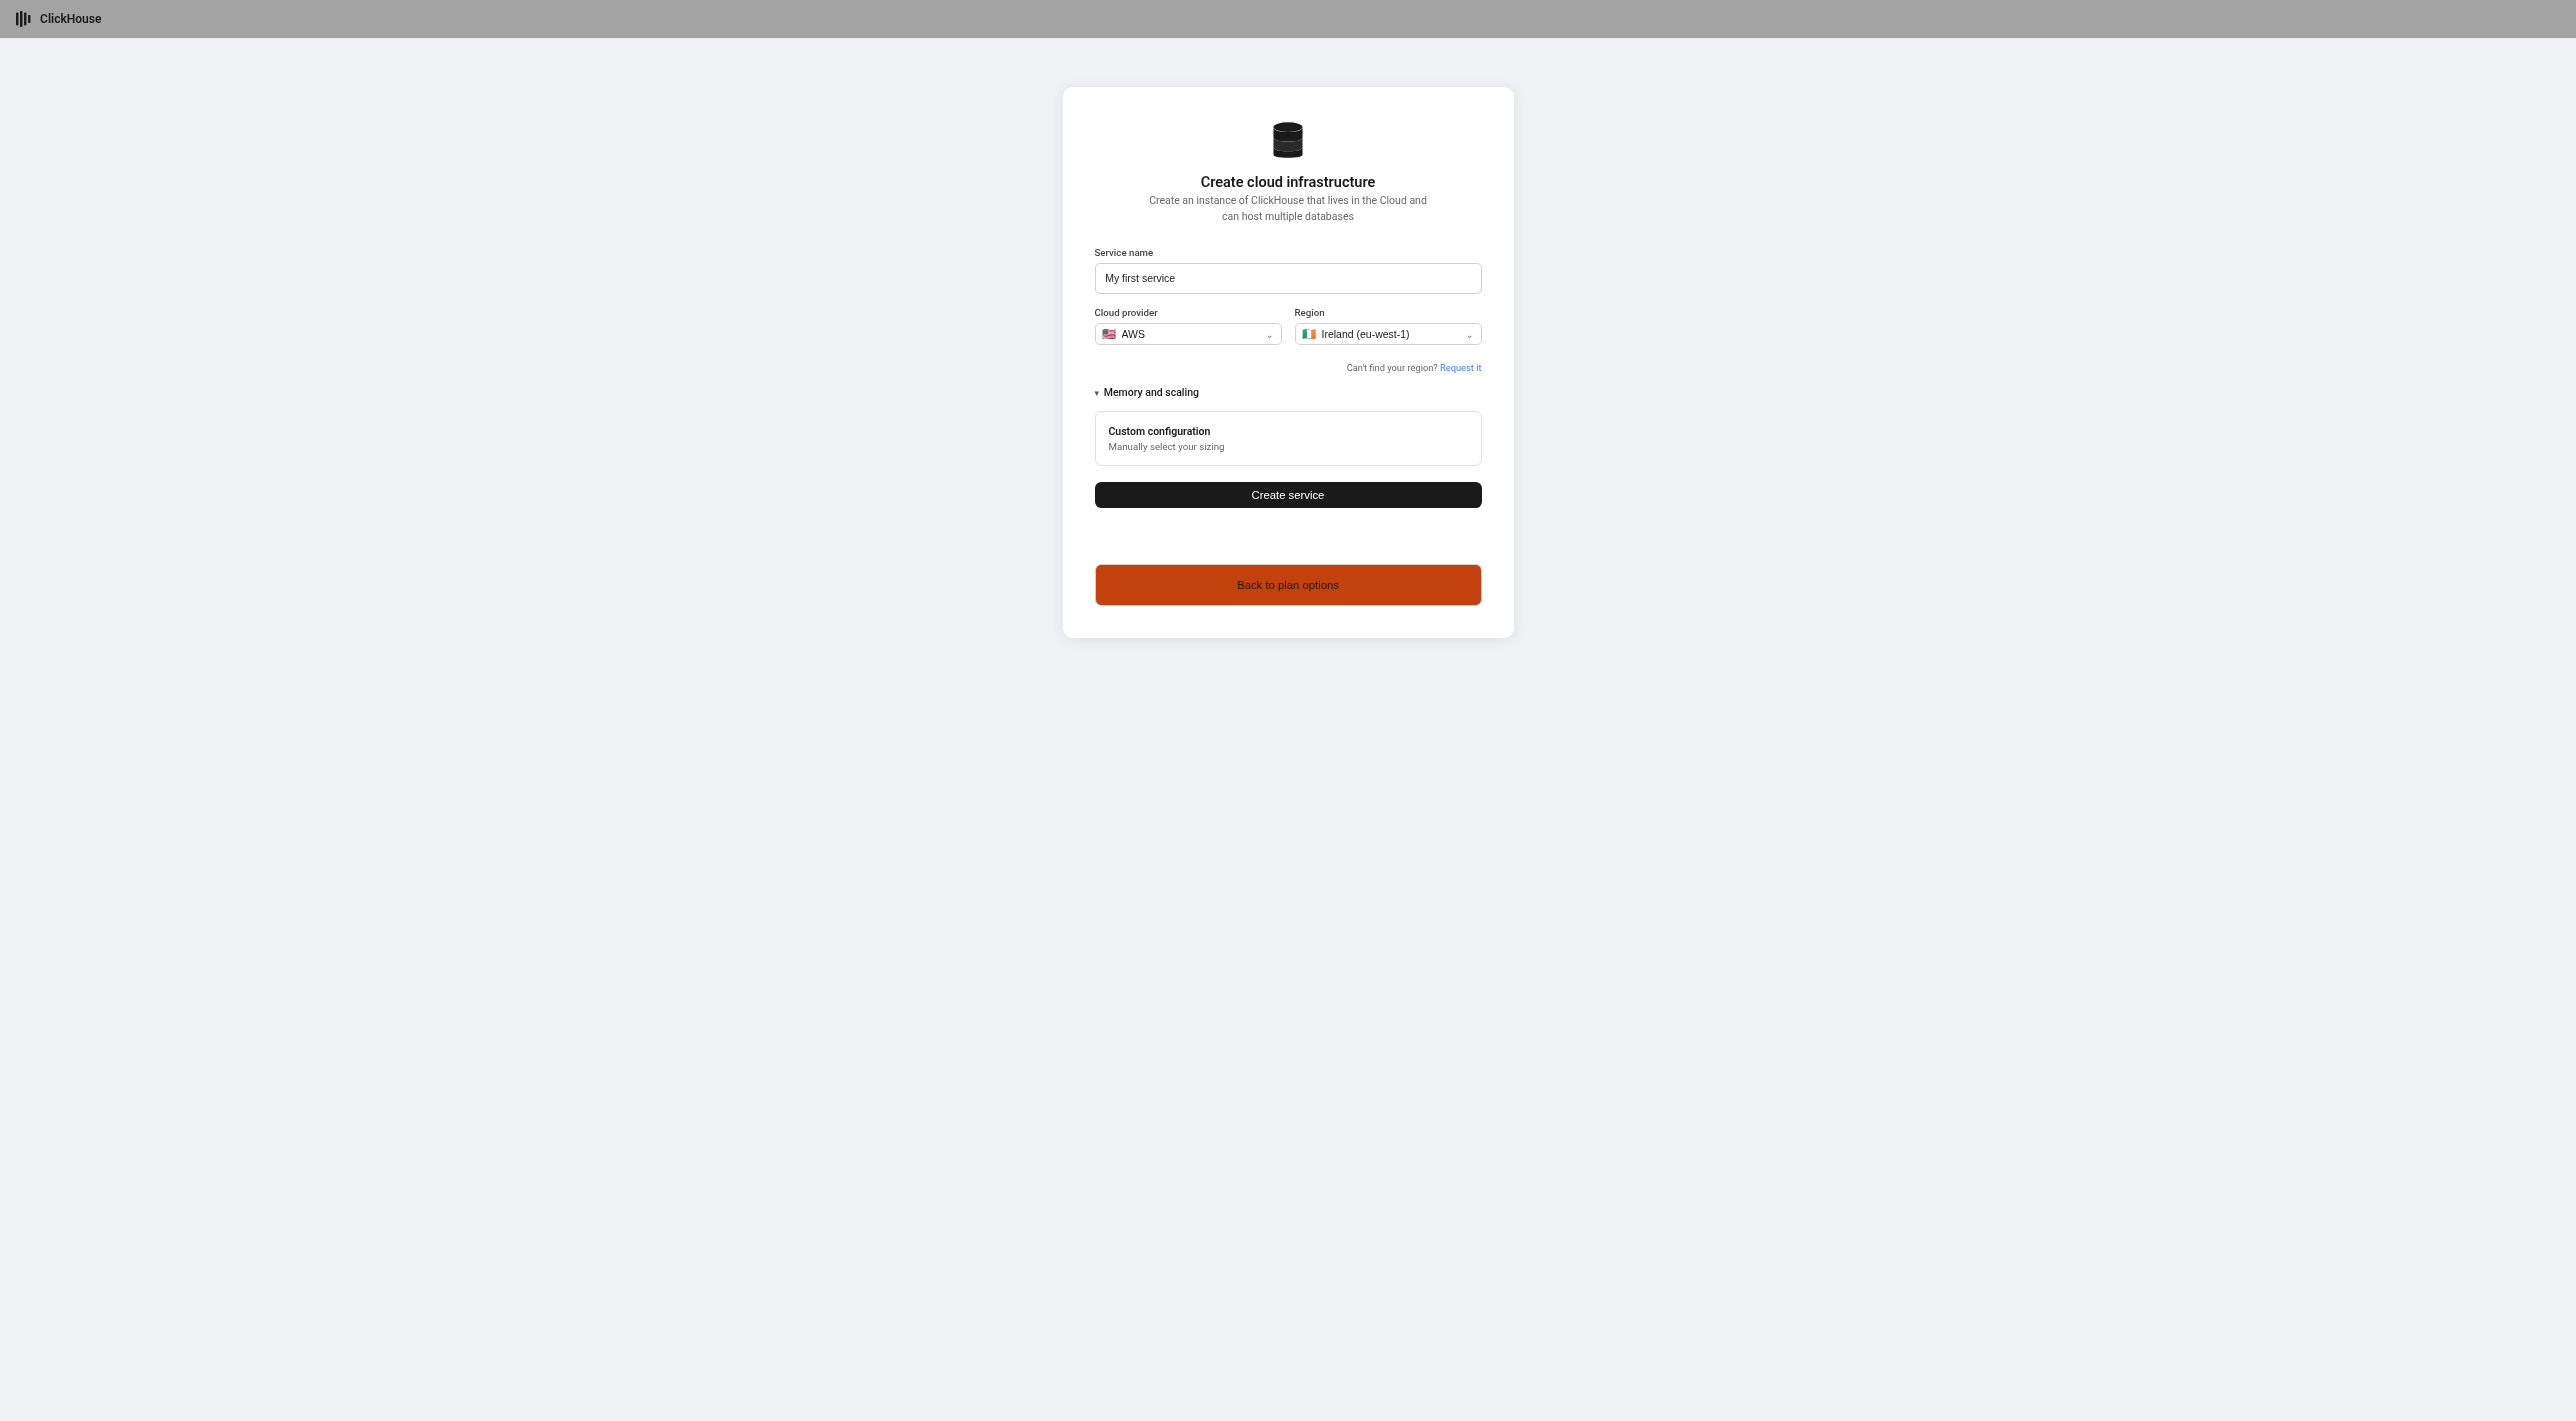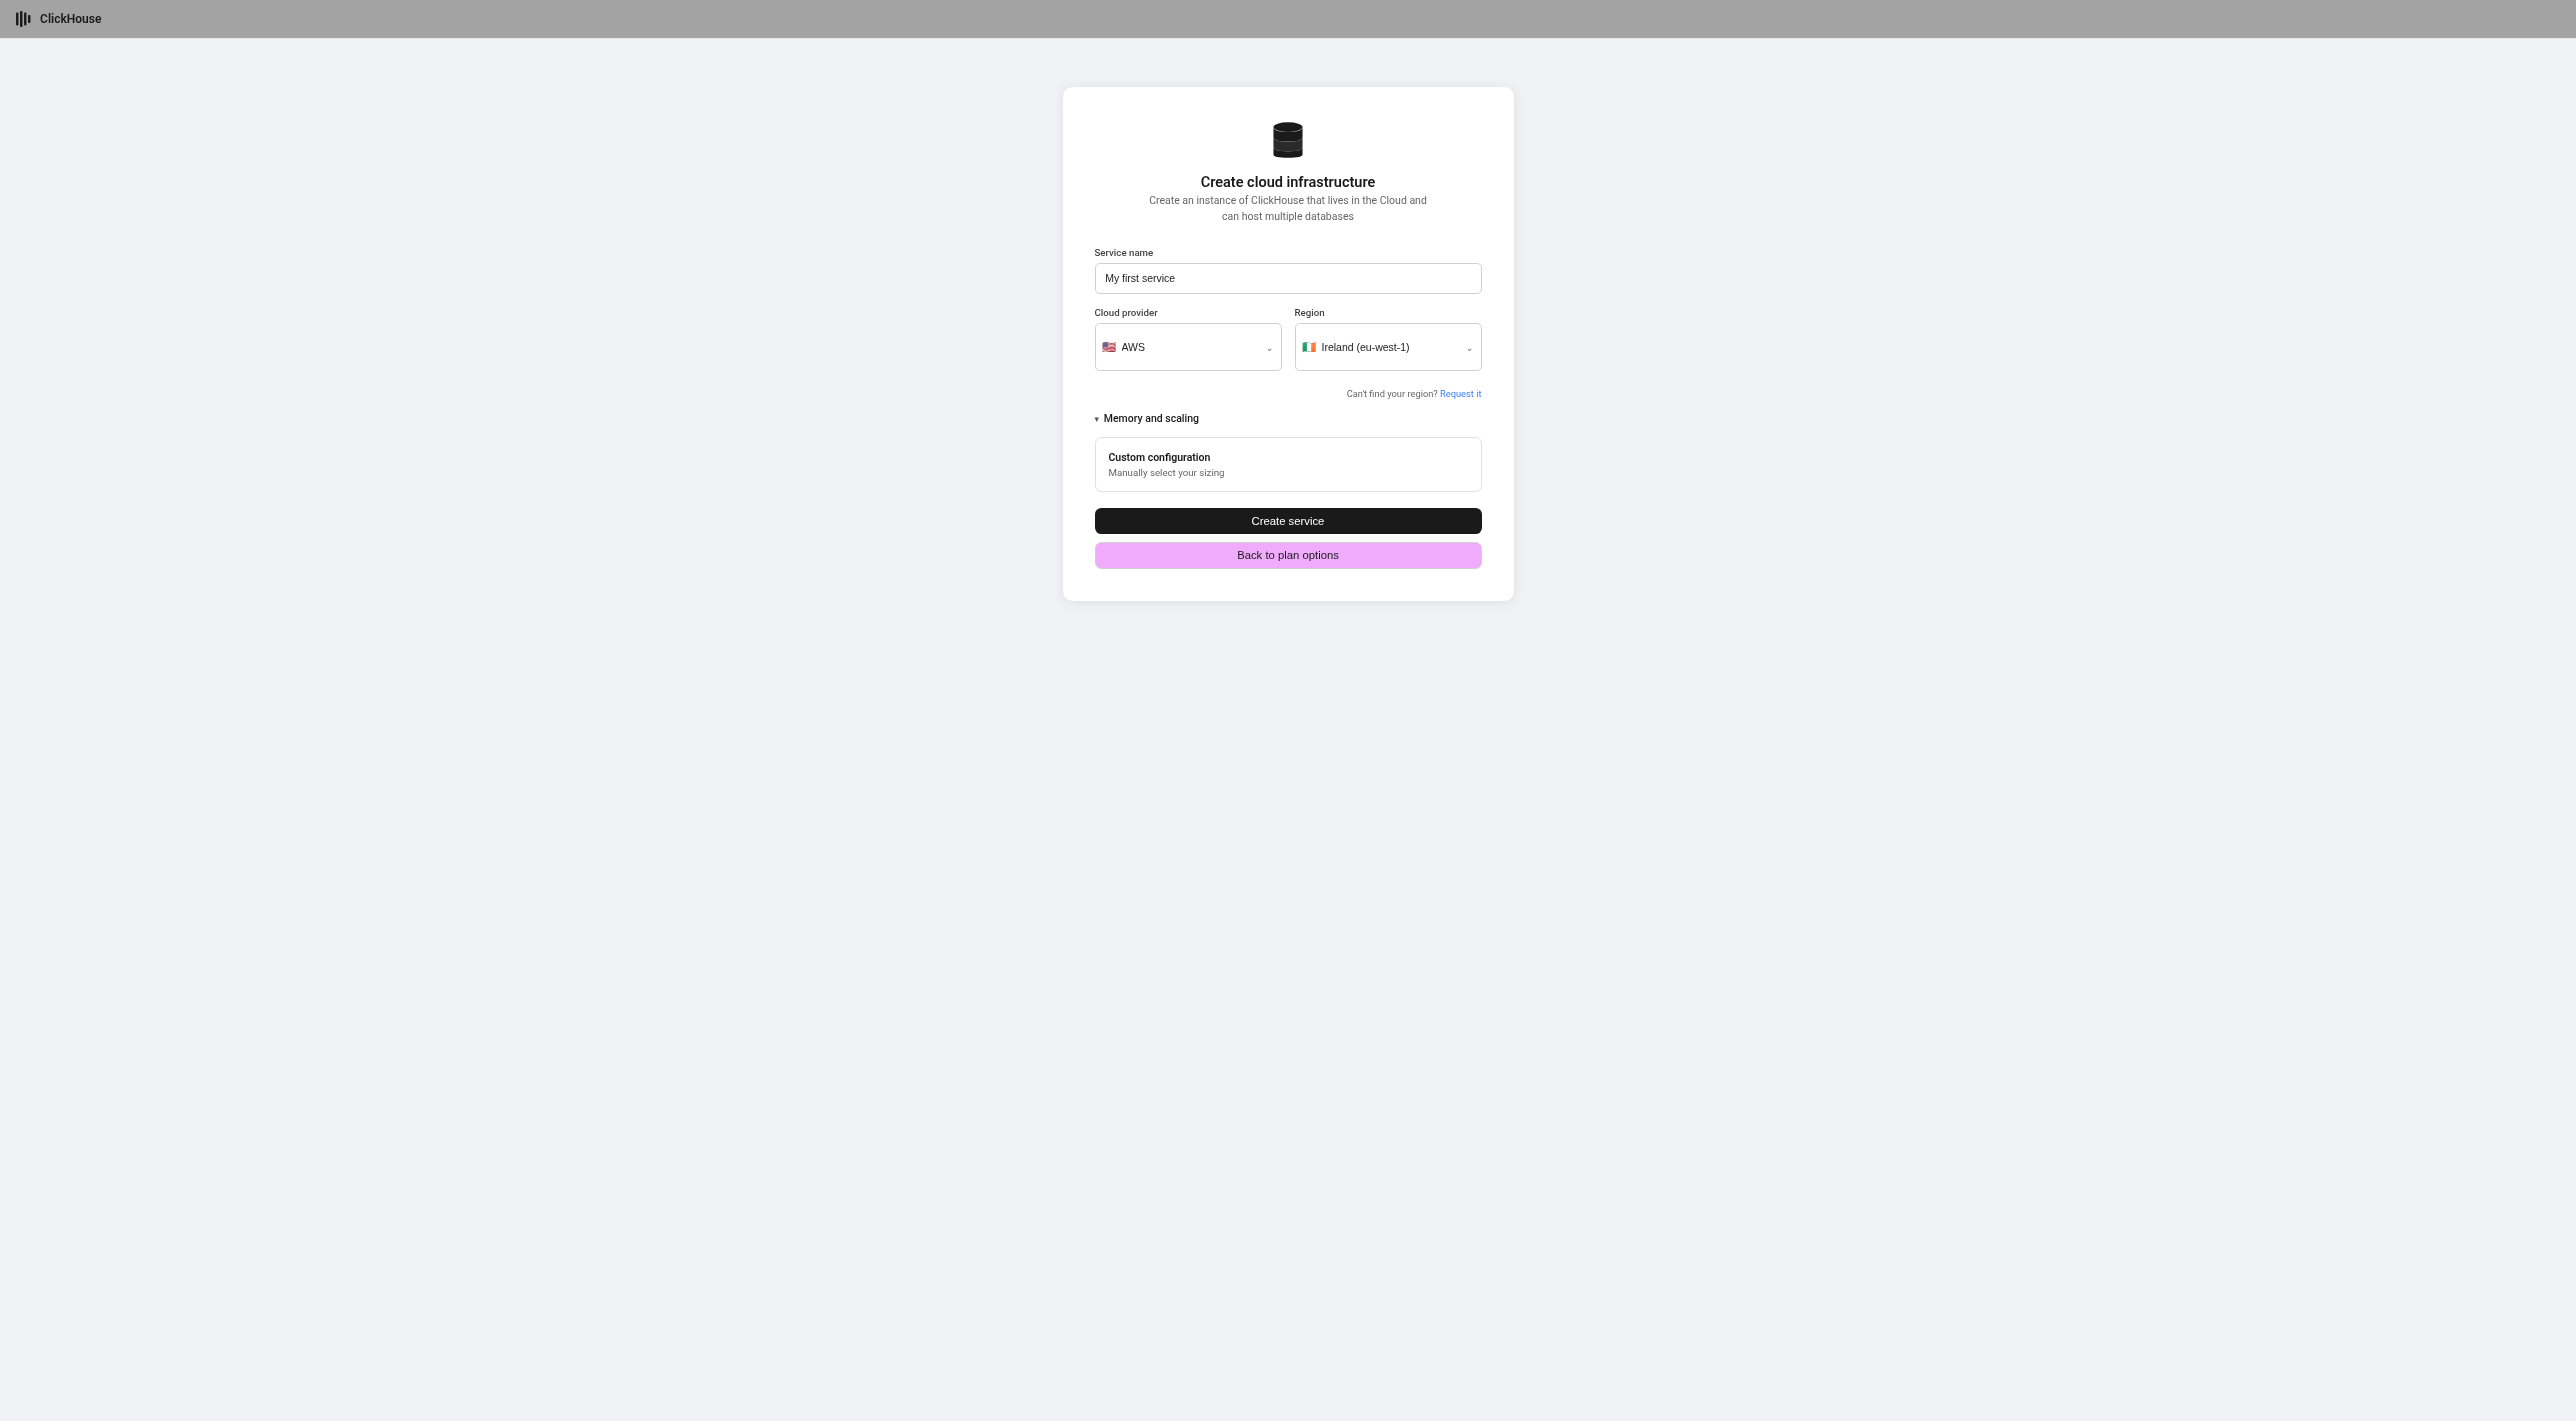--- a/index.html
+++ b/index.html
@@ -115,21 +115,21 @@
       gap: 13px;
       margin-bottom: 4.8px;
     }
 
     .select-wrapper {
       position: relative;
     }
 
     .select-input {
       width: 100%;
-      height: 48px;
+      height: 22px;
       border: 0.8px solid #d0d0d0;
       border-radius: 4.8px;
       padding: 0 16px 0 26px;
       font-size: 10.5px;
       color: #1a1a1a;
       appearance: none;
       background: #fff;
       cursor: pointer;
       outline: none;
     }
@@ -252,29 +252,30 @@
       border-radius: 6.4px;
       font-size: 11.3px;
       font-weight: 500;
       cursor: pointer;
       margin-bottom: 8px;
       transition: background 0.15s;
     }
 
     .btn-back {
       width: 100%;
-      height: 27px;
-      background-color: #f0abfc;
+      height: 42px;
+      background-color: #c2410c;
       color: #1a1a1a;
       border: 1.2px solid #d0d0d0;
       border-radius: 6.4px;
       font-size: 11.3px;
       font-weight: 500;
       cursor: pointer;
       transition: background 0.15s;
+      margin-top: 48px;
     }
   </style>
 </head>
 <body>
 
 <nav class="navbar">
   <div class="navbar-logo">
     <div class="logo-icon">
       <svg width="17.7" height="16" viewBox="0 0 22 20" fill="none" xmlns="http://www.w3.org/2000/svg">
         <rect x="0" y="2" width="3" height="16" rx="1" fill="#1a1a1a"></rect>

